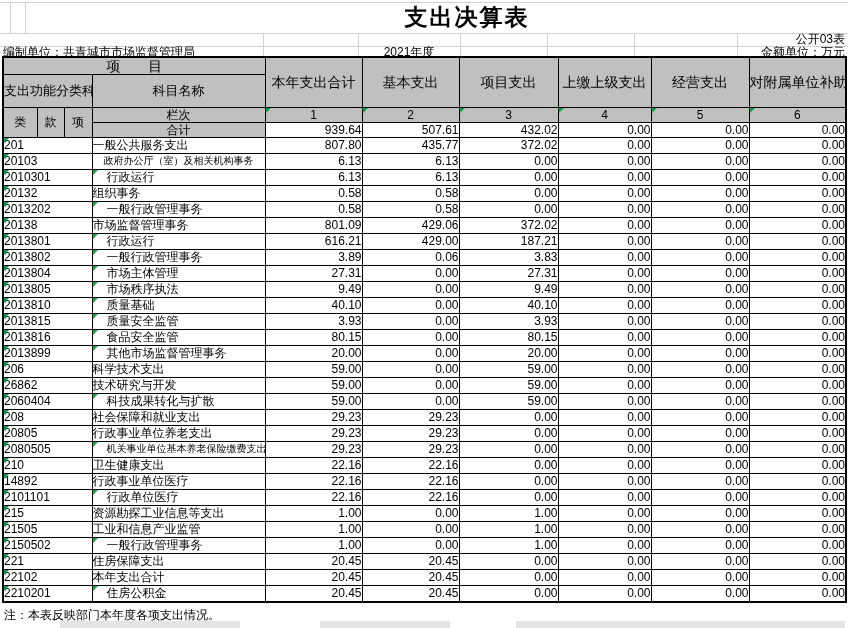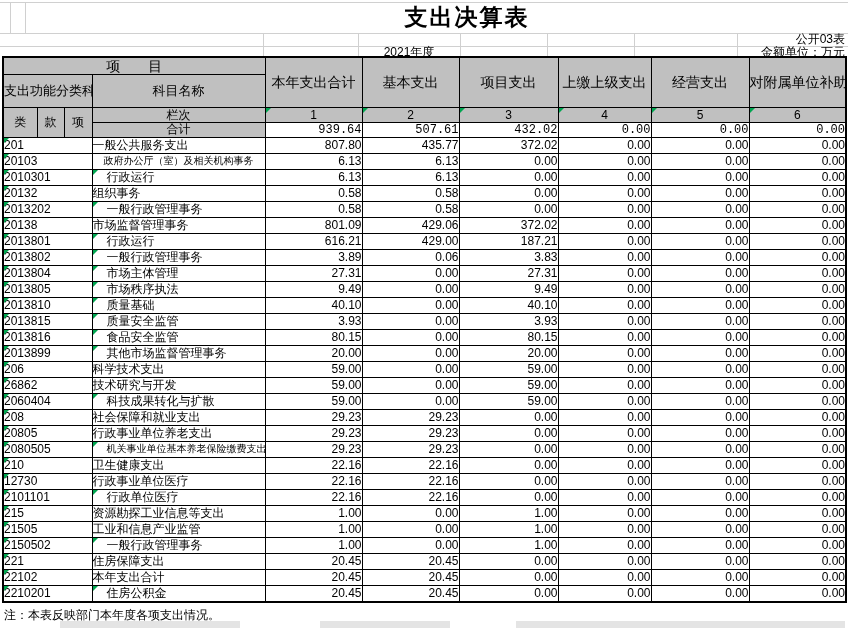--- a/index.html
+++ b/index.html
@@ -38,21 +38,21 @@
     padding:0;overflow:hidden;white-space:nowrap;
     font-weight:normal;vertical-align:middle;
     line-height:14px;
   }
   table.main{border:2px solid #000;}
   .hd{background:#c0c0c0;text-align:center;}
   .r-proj{height:17px;font-size:14px;}
   .r-code{height:33px;font-size:13px;}
   .r-code th{white-space:normal;line-height:15px;}
   .r-lan{height:15px;}
-  .r-tot{height:15px;font-family:Liberation Mono, monospace;}
+  .r-tot{height:15px;}
   .r-data td{height:15px;}
   td.code{ text-align:left;padding-left:2px;}
   td.name{ text-align:left;padding-left:2px;}
   td.name.indent{padding-left:14px;}
   td.name.small{font-size:10px;text-align:center;}
   td.num{ text-align:right;padding-right:3px;}
   
   .tri{position:relative;}
   .tri::before{
     content:"";position:absolute;top:0;left:0;width:0;height:0;
@@ -77,20 +77,21 @@
   <div class="gl v" style="left:358px;top:33px;height:25px;"></div>
   <div class="gl v" style="left:460px;top:33px;height:25px;"></div>
   <div class="gl v" style="left:547px;top:33px;height:25px;"></div>
   <div class="gl v" style="left:634px;top:33px;height:25px;"></div>
   <div class="gl v" style="left:737px;top:33px;height:25px;"></div>
 </div>
 
 <div class="sheet-title">支出决算表</div>
 <div class="code-line">公开03表</div>
 <div class="info-row">
+  <span class="info-unit">编制单位：共青城市市场监督管理局</span>
   <span class="info-year">2021年度</span>
   <span class="info-money">金额单位：万元</span>
 </div>
 
 <table class="main">
   <colgroup>
     <col style="width:34px">
       <col style="width:27px">
       <col style="width:28px">
     <col style="width:173px">
@@ -341,21 +342,21 @@
         <td class="code tri" colspan="3">210</td>
         <td class="name">卫生健康支出</td>
         <td class="num">22.16</td>
         <td class="num">22.16</td>
         <td class="num">0.00</td>
         <td class="num">0.00</td>
         <td class="num">0.00</td>
         <td class="num">0.00</td>
       </tr>
       <tr class="r-data">
-        <td class="code tri" colspan="3">12730</td>
+        <td class="code tri" colspan="3">14892</td>
         <td class="name">行政事业单位医疗</td>
         <td class="num">22.16</td>
         <td class="num">22.16</td>
         <td class="num">0.00</td>
         <td class="num">0.00</td>
         <td class="num">0.00</td>
         <td class="num">0.00</td>
       </tr>
       <tr class="r-data">
         <td class="code tri" colspan="3">2101101</td>

